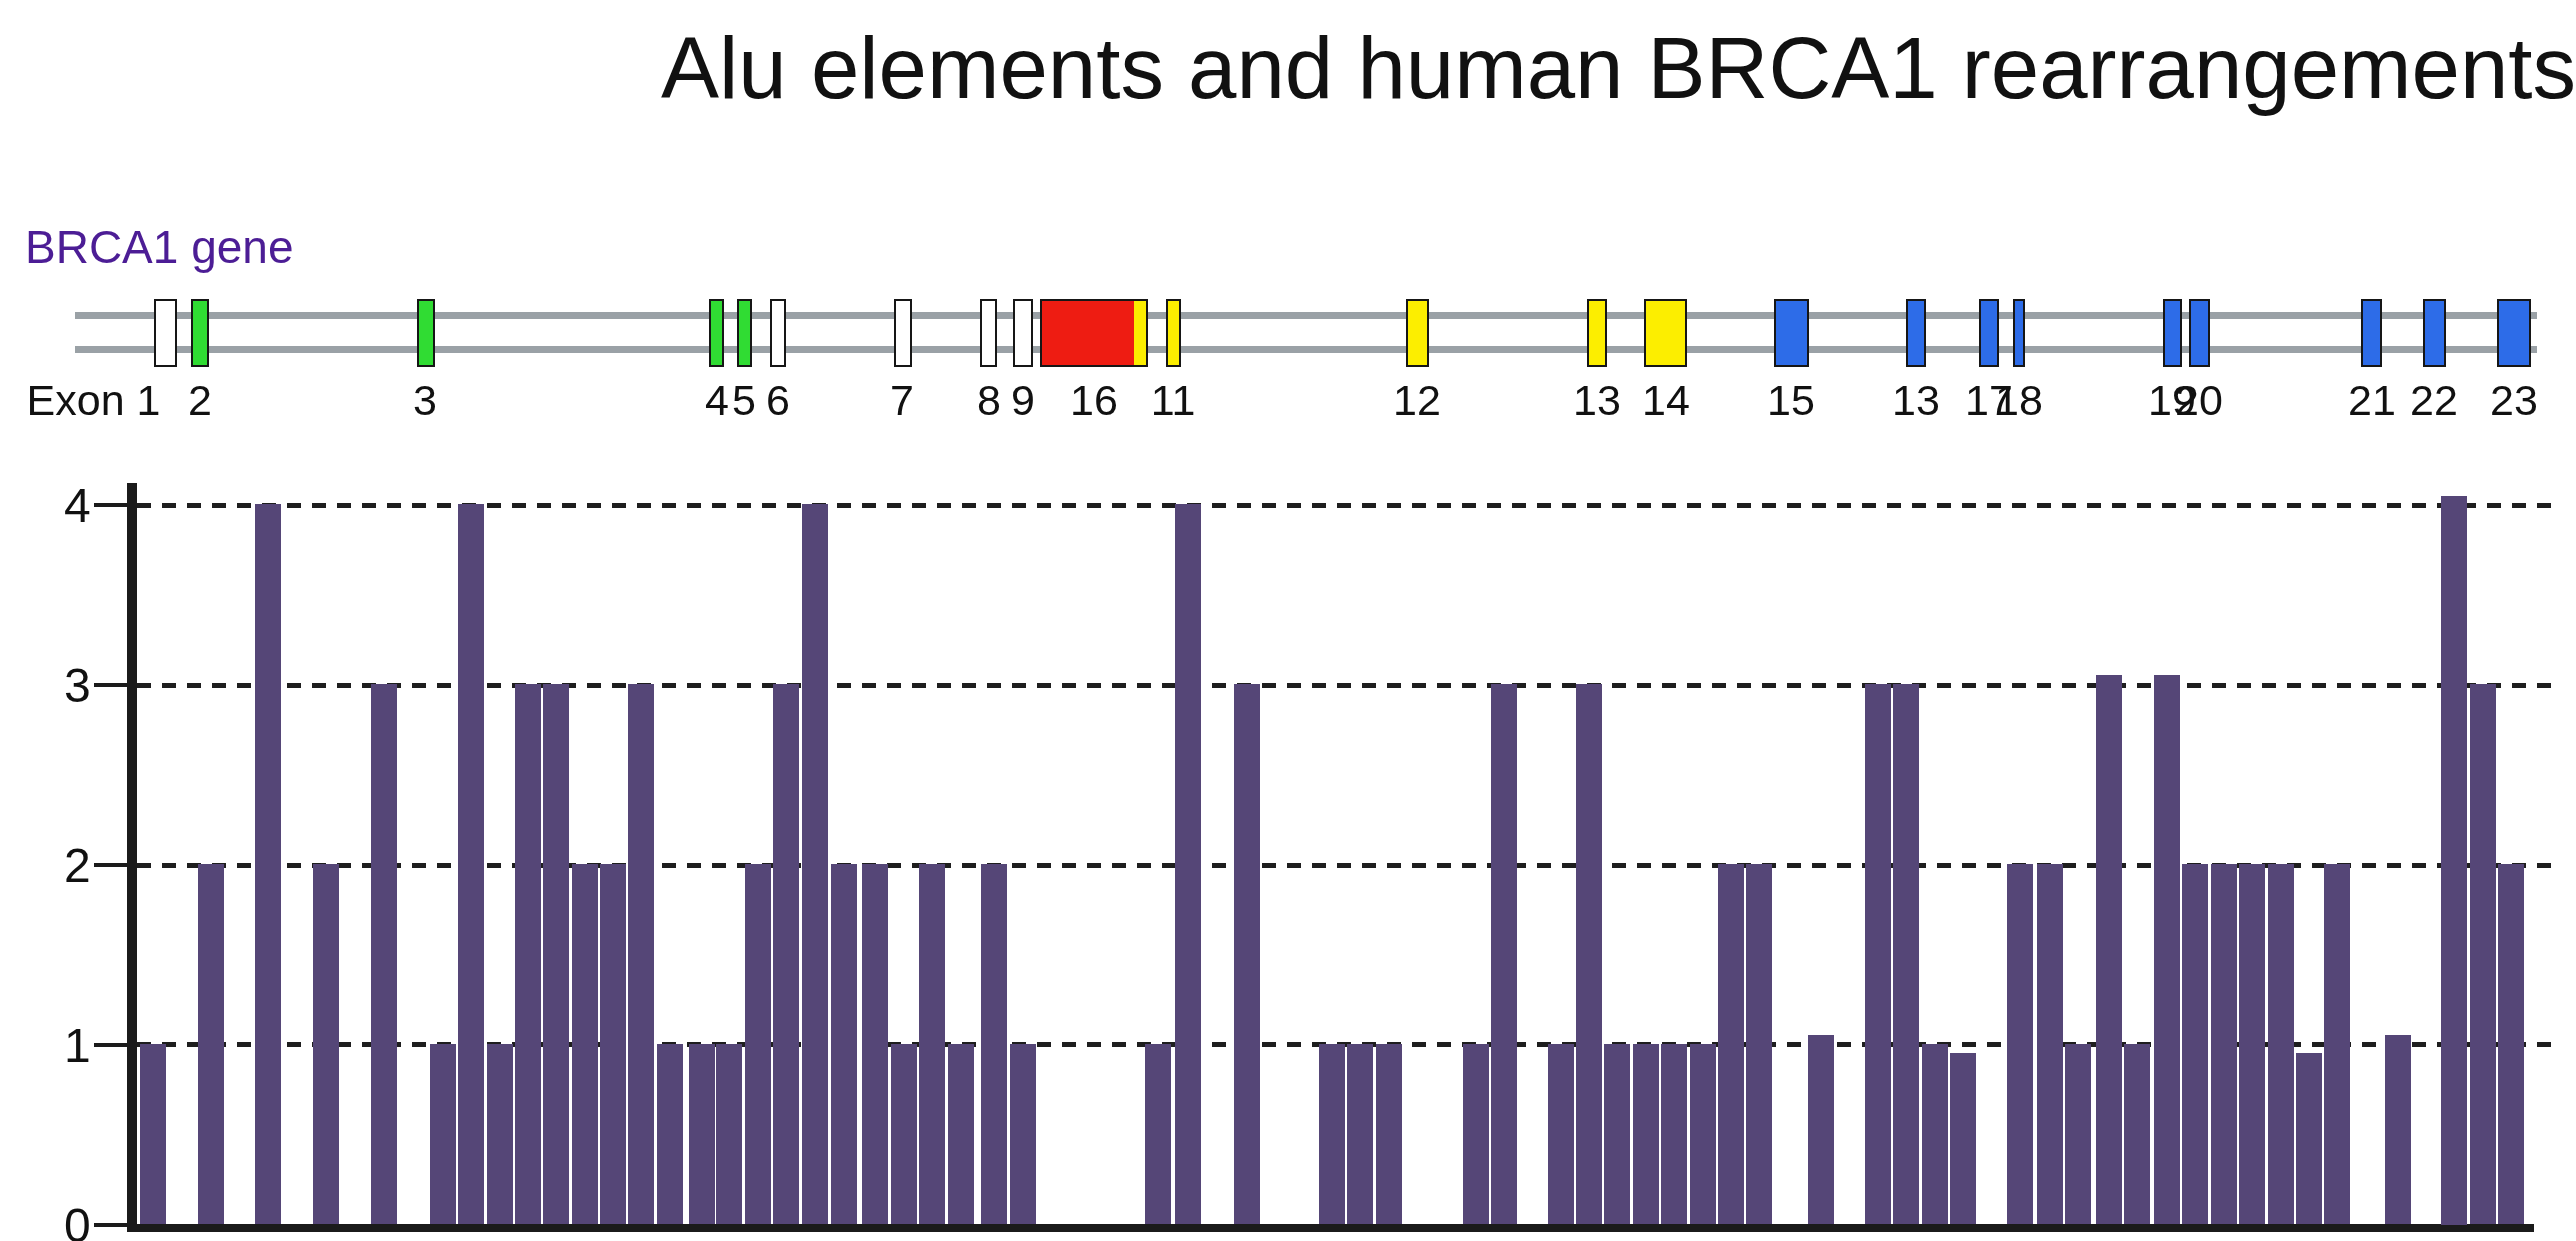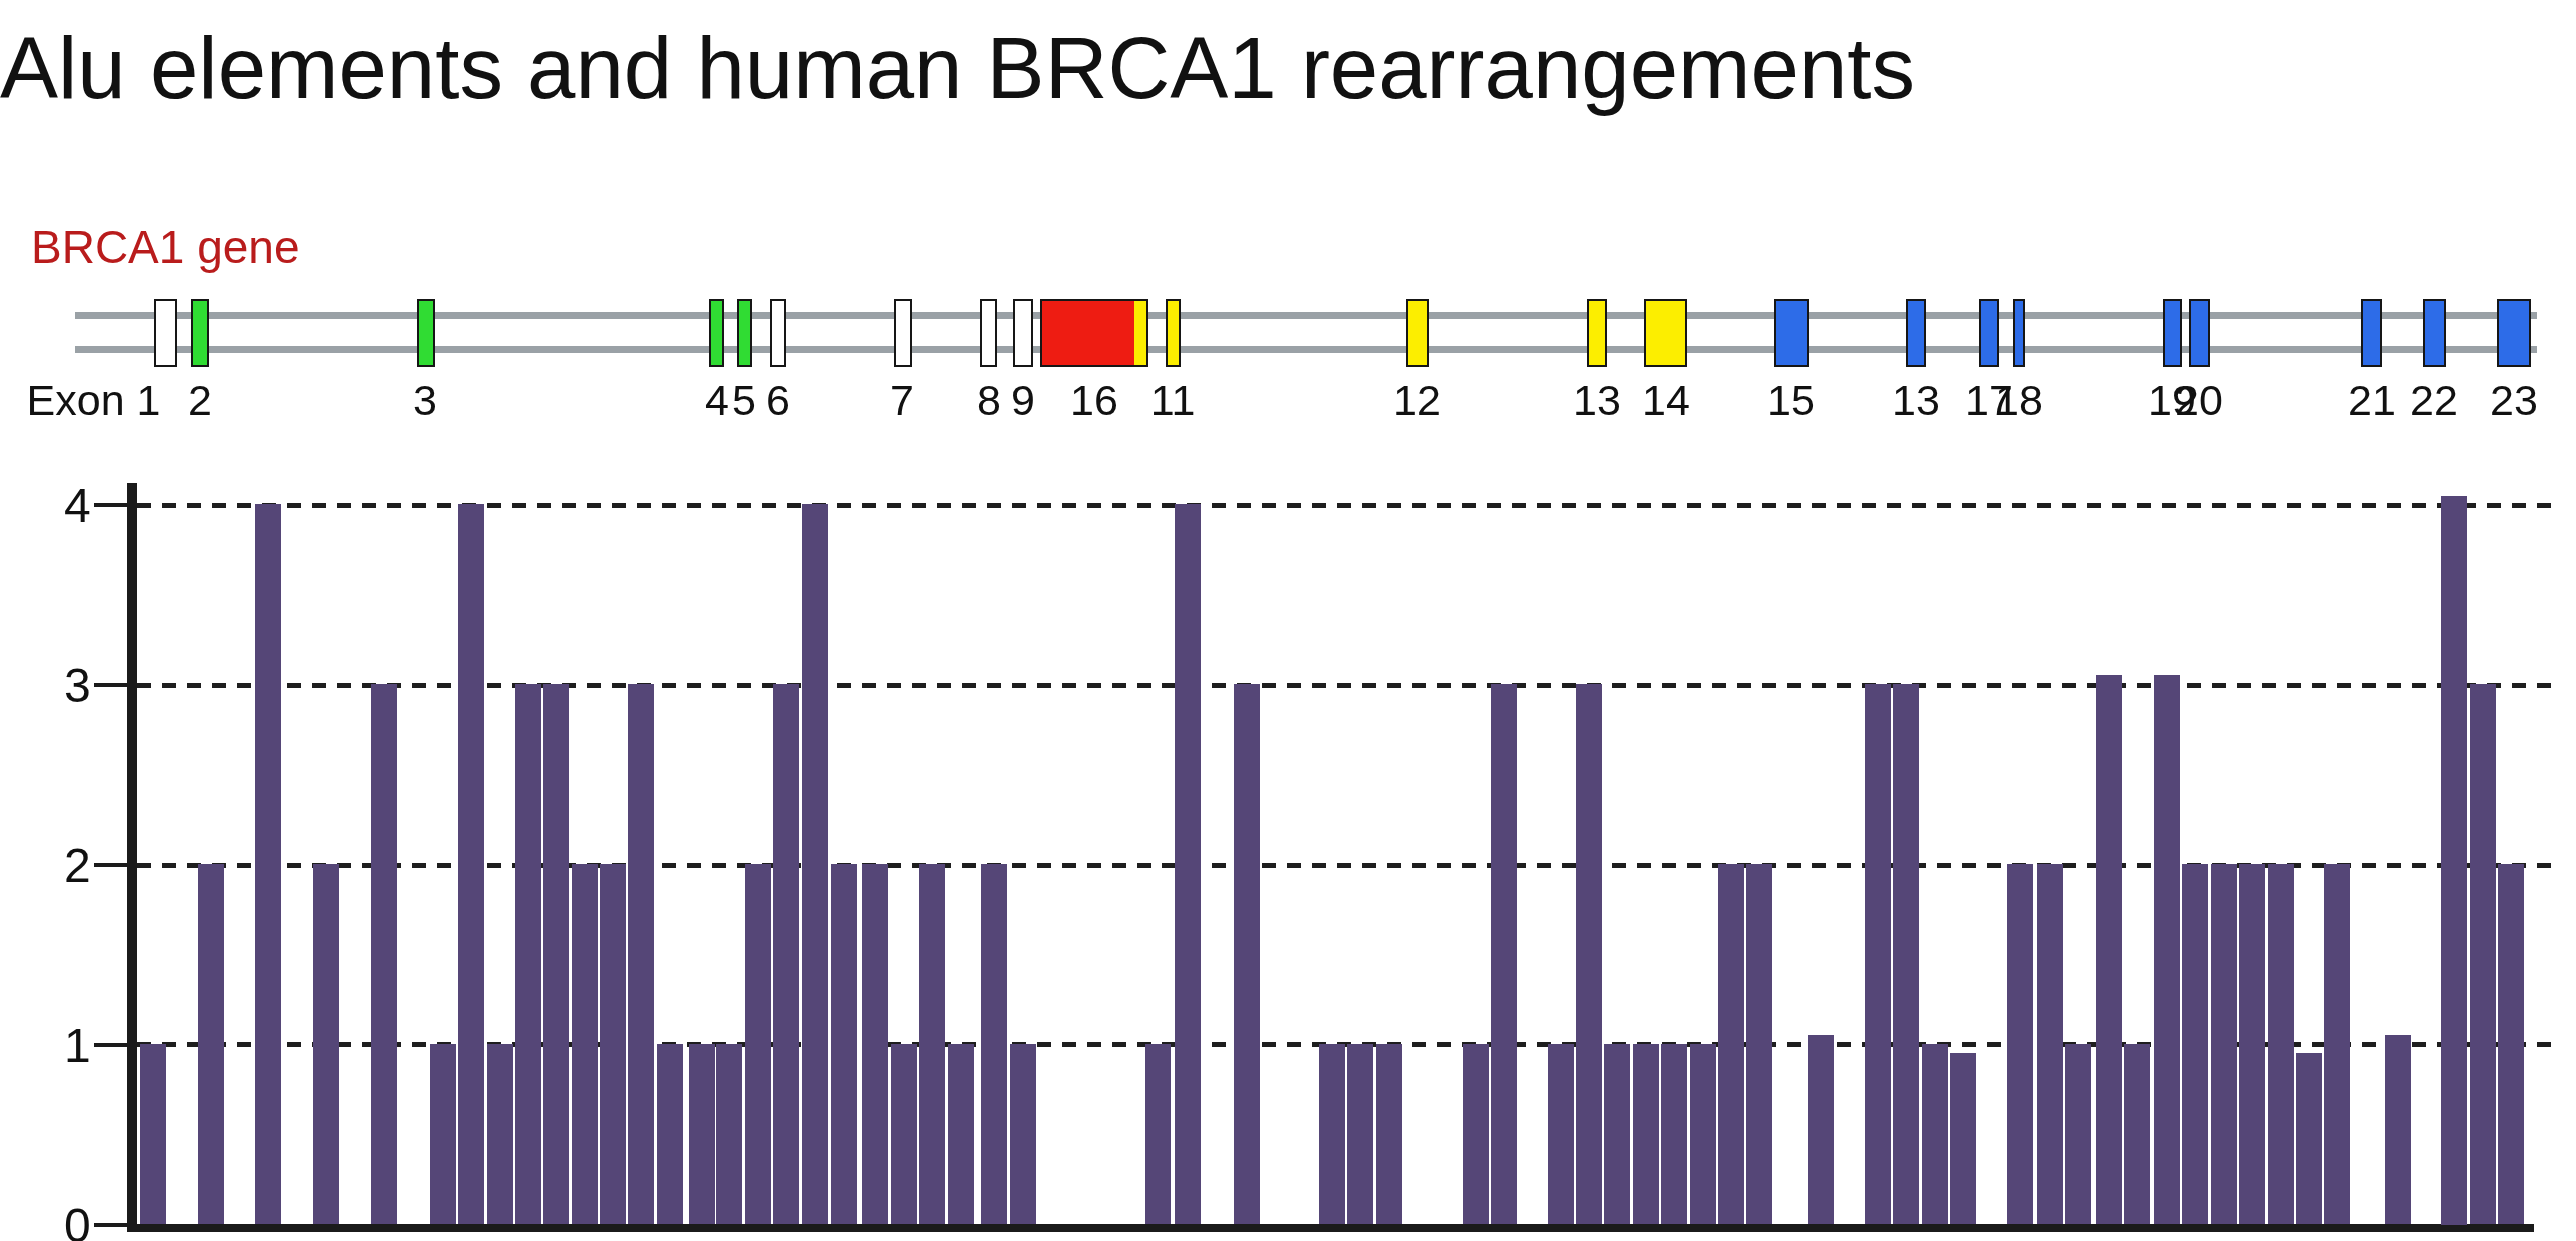--- a/index.html
+++ b/index.html
@@ -1,23 +1,23 @@
 <!DOCTYPE html>
 <html style="font-size:14px"><head>
 <meta charset="utf-8">
 <style>
   html,body{margin:0;padding:0;background:#ffffff;}
   body{width:2576px;height:1241px;position:relative;overflow:hidden;
        font-family:"Liberation Sans","DejaVu Sans",sans-serif;color:#151515;}
   .abs{position:absolute;}
   
-  #title{left:0;top:17.7px;width:2576px;text-align:left;font-size:87px;
+  #title{left:0;top:17.7px;width:2576px;text-align:right;font-size:87px;
          font-weight:400;letter-spacing:0px;color:#111;}
   
-  #gene-label{left:31px;top:220px;font-size:46px;color:#b91c1c;}
+  #gene-label{left:25px;top:220px;font-size:46px;color:#4c1d95;}
   .gene-line{left:75px;width:2462px;height:7px;background:#9aa1a6;}
   #gene-line-top{top:312px;}
   #gene-line-bottom{top:346px;}
   .exon-box{top:299px;height:68px;border:2.7px solid #161616;box-sizing:border-box;}
   .exon-strip{position:absolute;right:0;top:0;bottom:0;width:12.4px;}
   .exon-num{top:376px;font-size:43px;color:#111;transform:translateX(-50%);white-space:nowrap;}
   #exon-prefix{left:26.6px;top:376px;font-size:43px;color:#111;white-space:nowrap;}
   
   #y-axis-line{left:127px;top:483px;width:9.8px;height:749px;background:#1b1b1b;}
   #x-axis-line{left:127px;top:1224px;width:2407px;height:8px;background:#1b1b1b;}

